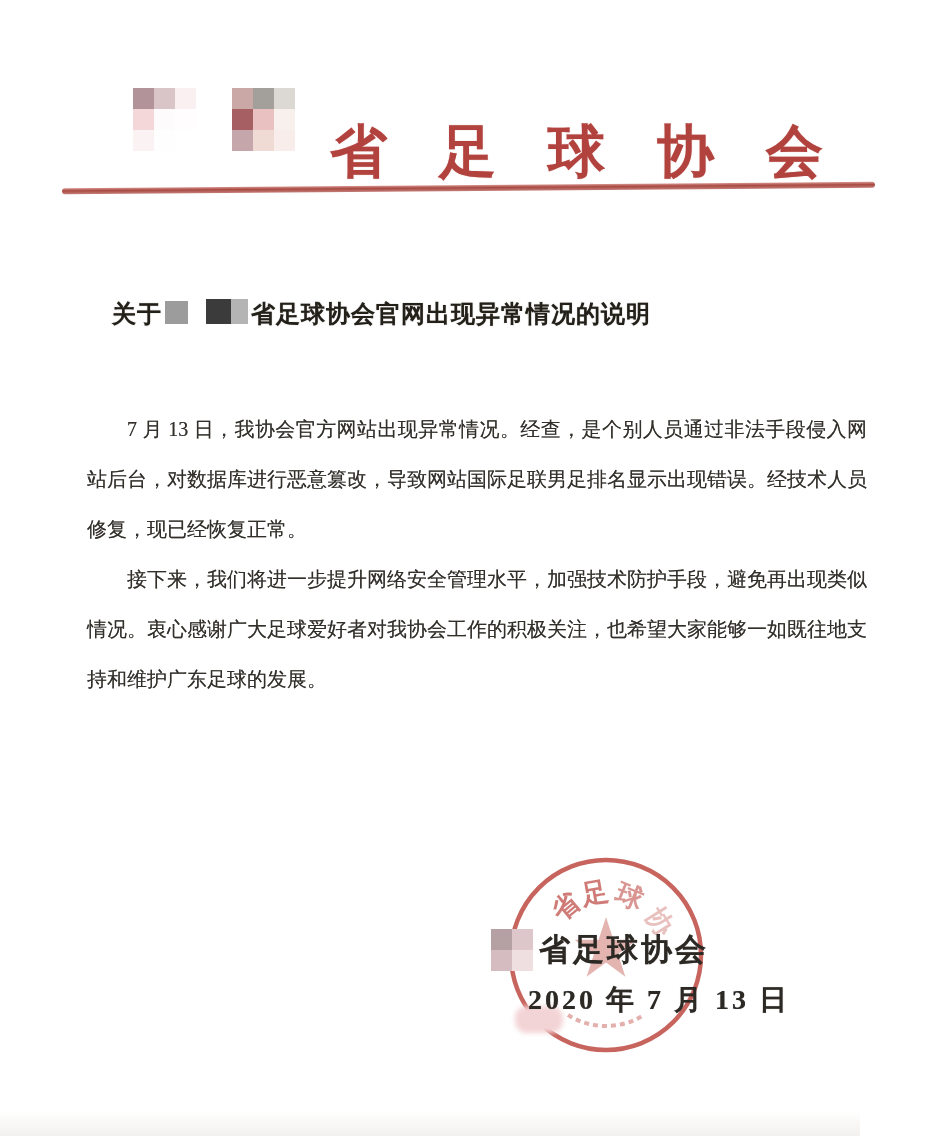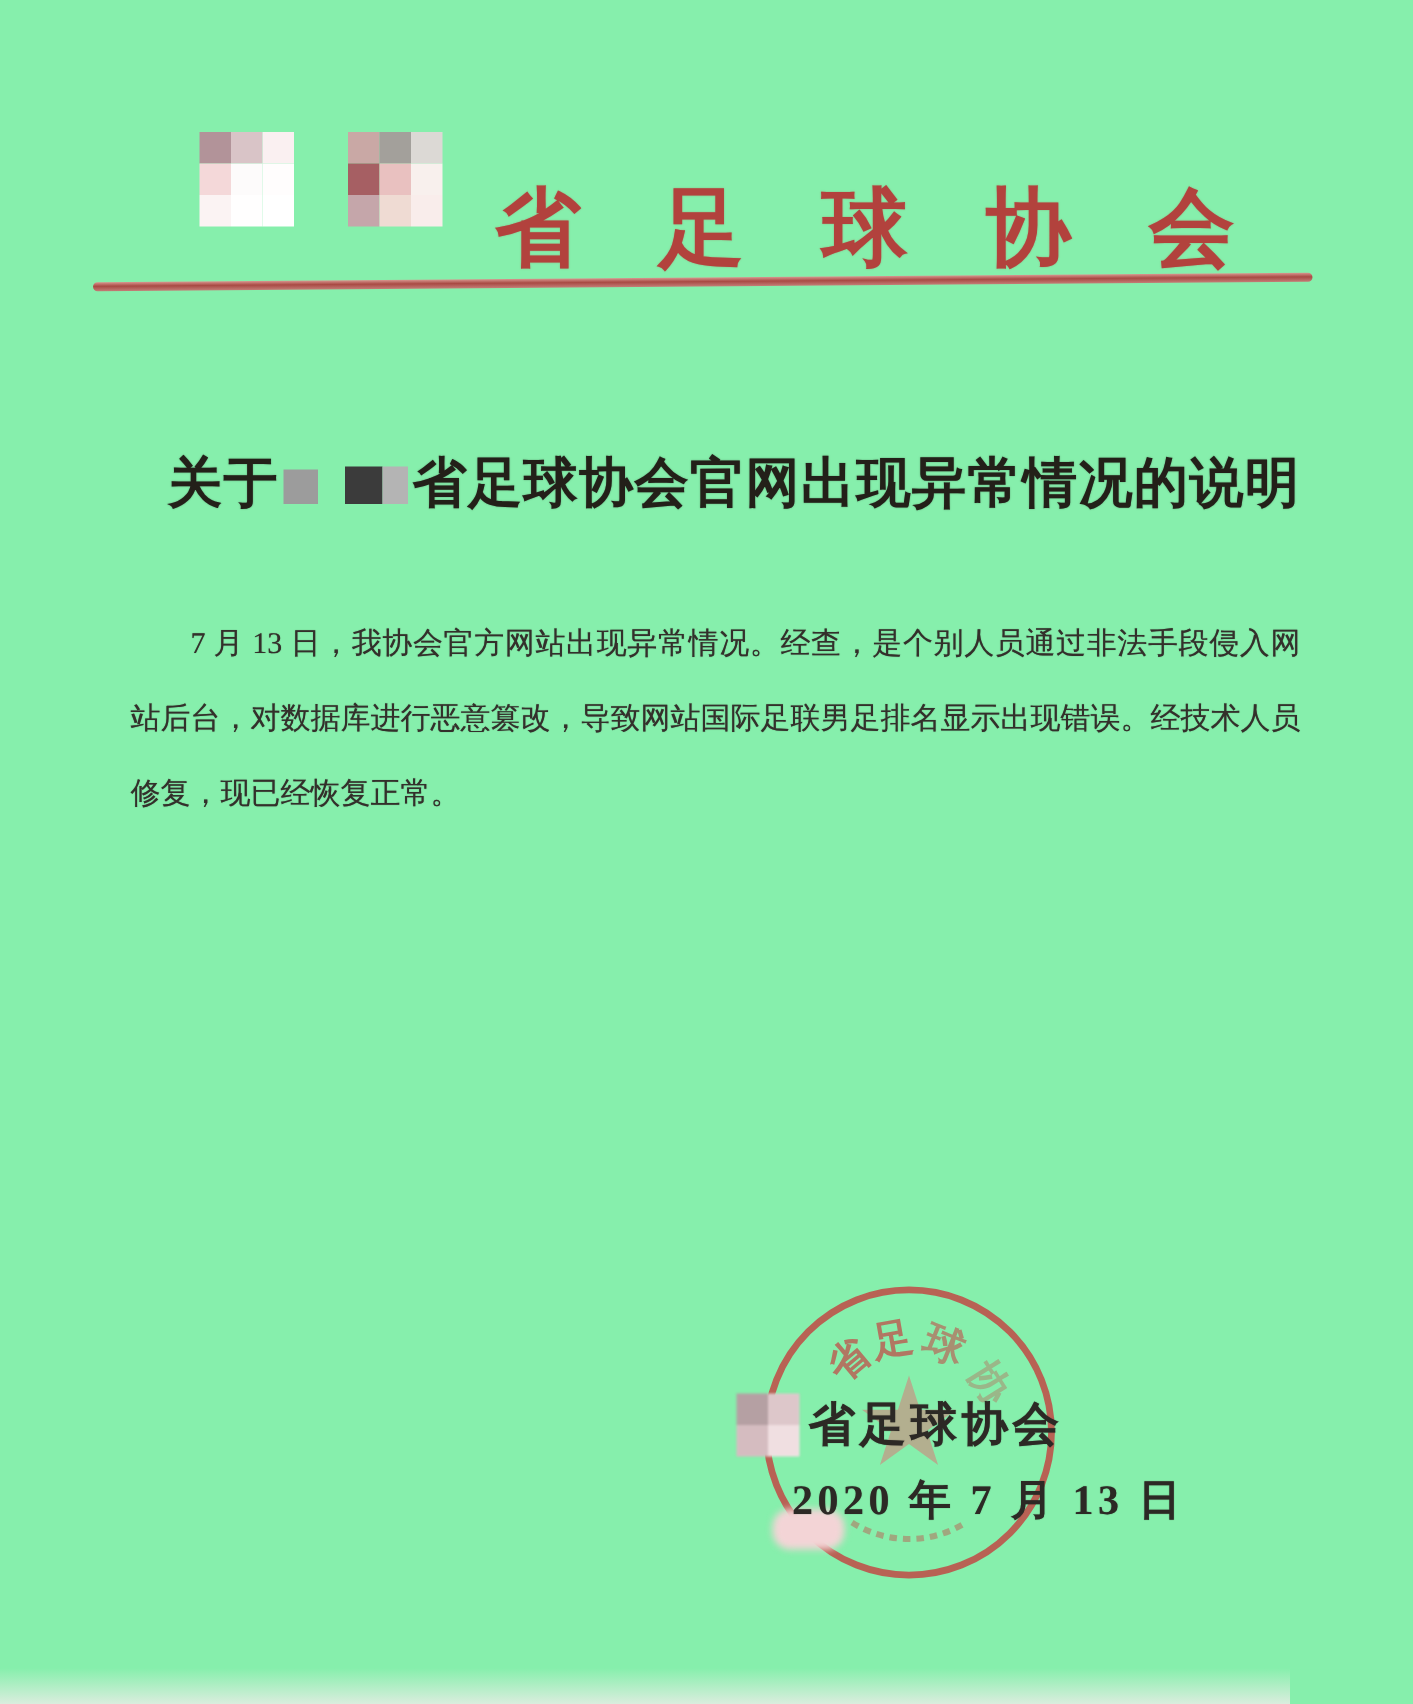--- a/index.html
+++ b/index.html
@@ -1,20 +1,20 @@
 <!DOCTYPE html>
 <html><head>
 <meta charset="utf-8">
 <style>
   html,body{margin:0;padding:0;background:#e9e9e9;}
   .page{
     position:relative;
     width:942px;height:1136px;
     margin:0 auto;
-    background:#86efac;
+    background:#ffffff;
     overflow:hidden;
     font-family:"Liberation Serif","DejaVu Serif",serif;
     color:#2f2b28;
   }
   
   .org-name{
     position:absolute;left:330px;top:76px;
     font-size:57px;font-weight:bold;
     letter-spacing:52px;white-space:nowrap;
     color:#b2423d;
@@ -36,21 +36,21 @@
   .mosaic-b i:nth-child(9){background:#f9edeb;}
   .red-rule{
     position:absolute;left:62px;top:185px;width:813px;height:6px;
     background:linear-gradient(#d8968f 0%,#a94a44 45%,#c47d77 100%);
     transform:rotate(-0.45deg);
     border-radius:3px;
   }
   
   .doc-title{
     position:absolute;left:112px;top:298px;width:780px;
-    margin:0;font-size:36px;font-weight:bold;letter-spacing:1px;
+    margin:0;font-size:24px;font-weight:bold;letter-spacing:1px;
     color:#232019;white-space:nowrap;
     text-shadow:0 0 1px rgba(35,32,25,.5);
   }
   .censor{display:inline-block;vertical-align:-2px;}
   .censor-gray{width:23px;height:23px;background:#9c9c9c;margin:0 18px 0 3px;}
   .censor-dark{width:25px;height:25px;background:#3b3b3b;}
   .censor-light{width:17px;height:25px;background:#b4b4b4;margin-right:3px;}
   
   .body-text{
     position:absolute;left:87px;top:404px;width:780px;
@@ -118,20 +118,21 @@
     </div>
     <h1 class="org-name">省足球协会</h1>
   </header>
 
   <div class="red-rule"></div>
 
   <h2 class="doc-title"><span>关于</span><span class="censor censor-gray"></span><span class="censor censor-dark"></span><span class="censor censor-light"></span><span>省足球协会官网出现异常情况的说明</span></h2>
 
   <main class="body-text">
     <p>7 月 13 日，我协会官方网站出现异常情况。经查，是个别人员通过非法手段侵入网站后台，对数据库进行恶意篡改，导致网站国际足联男足排名显示出现错误。经技术人员修复，现已经恢复正常。</p>
+    <p>接下来，我们将进一步提升网络安全管理水平，加强技术防护手段，避免再出现类似情况。衷心感谢广大足球爱好者对我协会工作的积极关注，也希望大家能够一如既往地支持和维护广东足球的发展。</p>
   </main>
 
   <svg class="seal" viewBox="0 0 202 202" xmlns="http://www.w3.org/2000/svg">
     <circle cx="101" cy="101" r="95" fill="none" stroke="#bf4f48" stroke-width="4.5" opacity="0.88"></circle>
     <polygon points="101,63 108.4,85.8 132.4,85.8 113,99.9 120.4,122.7 101,108.6 81.6,122.7 89,99.9 69.6,85.8 93.6,85.8" fill="#d2837c" opacity="0.6"></polygon>
     <g fill="#c0504a" font-size="27" font-weight="bold" text-anchor="middle" font-family="Liberation Serif, DejaVu Serif, serif">
       <g transform="rotate(-40,101,101)" opacity="0.75">
         <text x="101" y="47">省</text>
       </g>
       <g transform="rotate(-10,101,101)" opacity="0.75">

